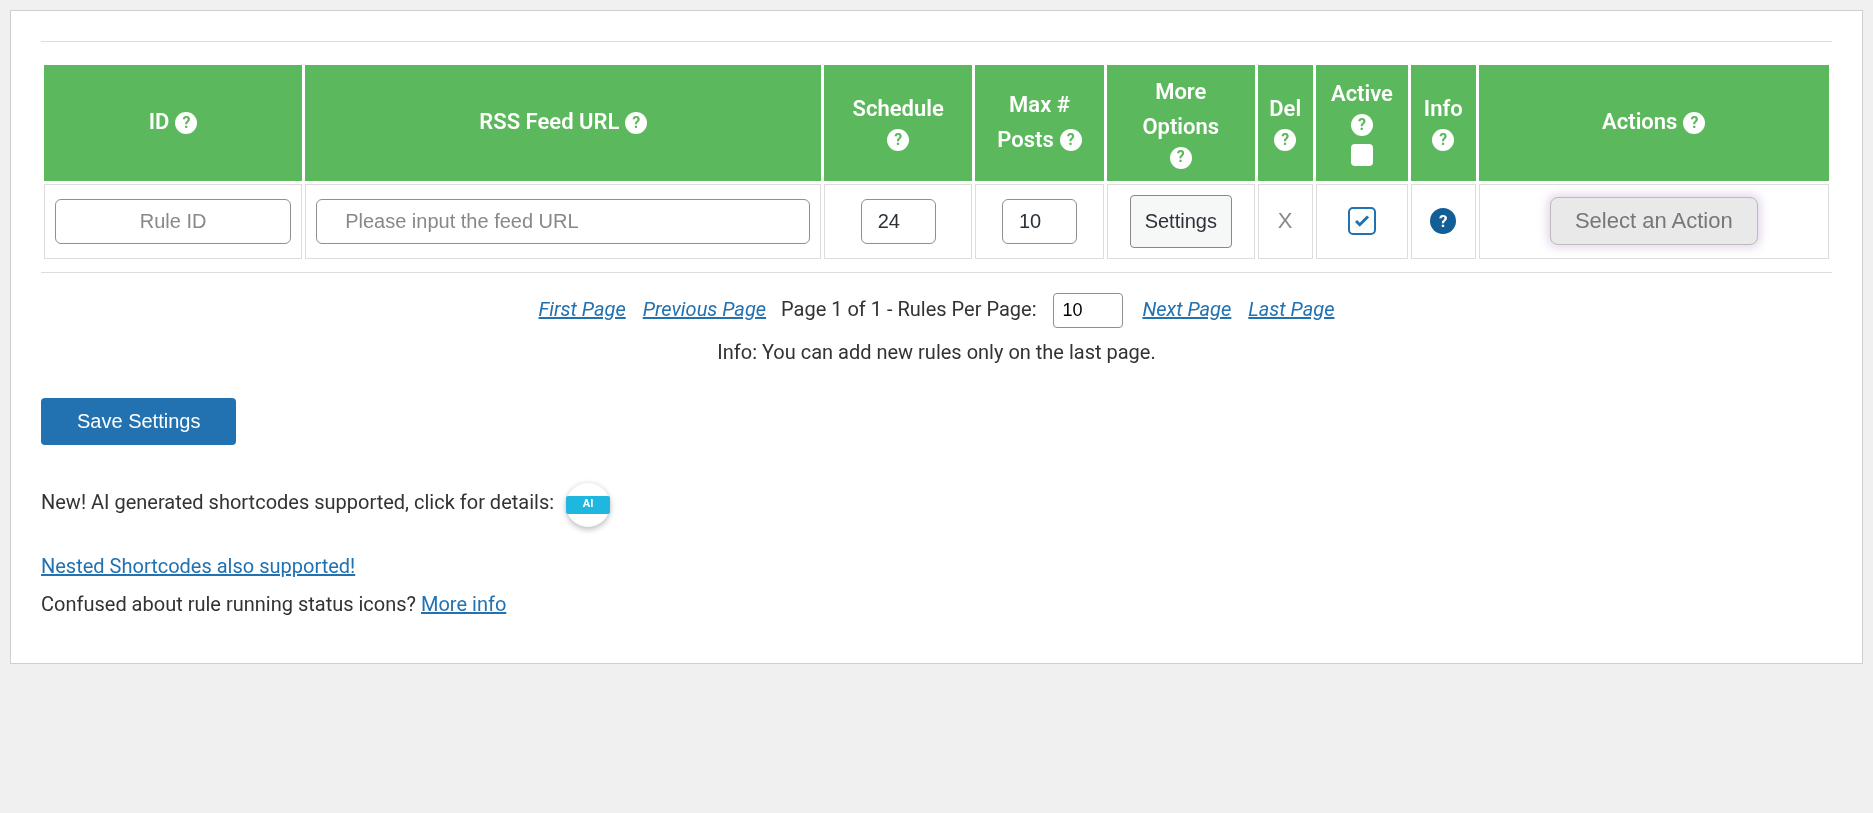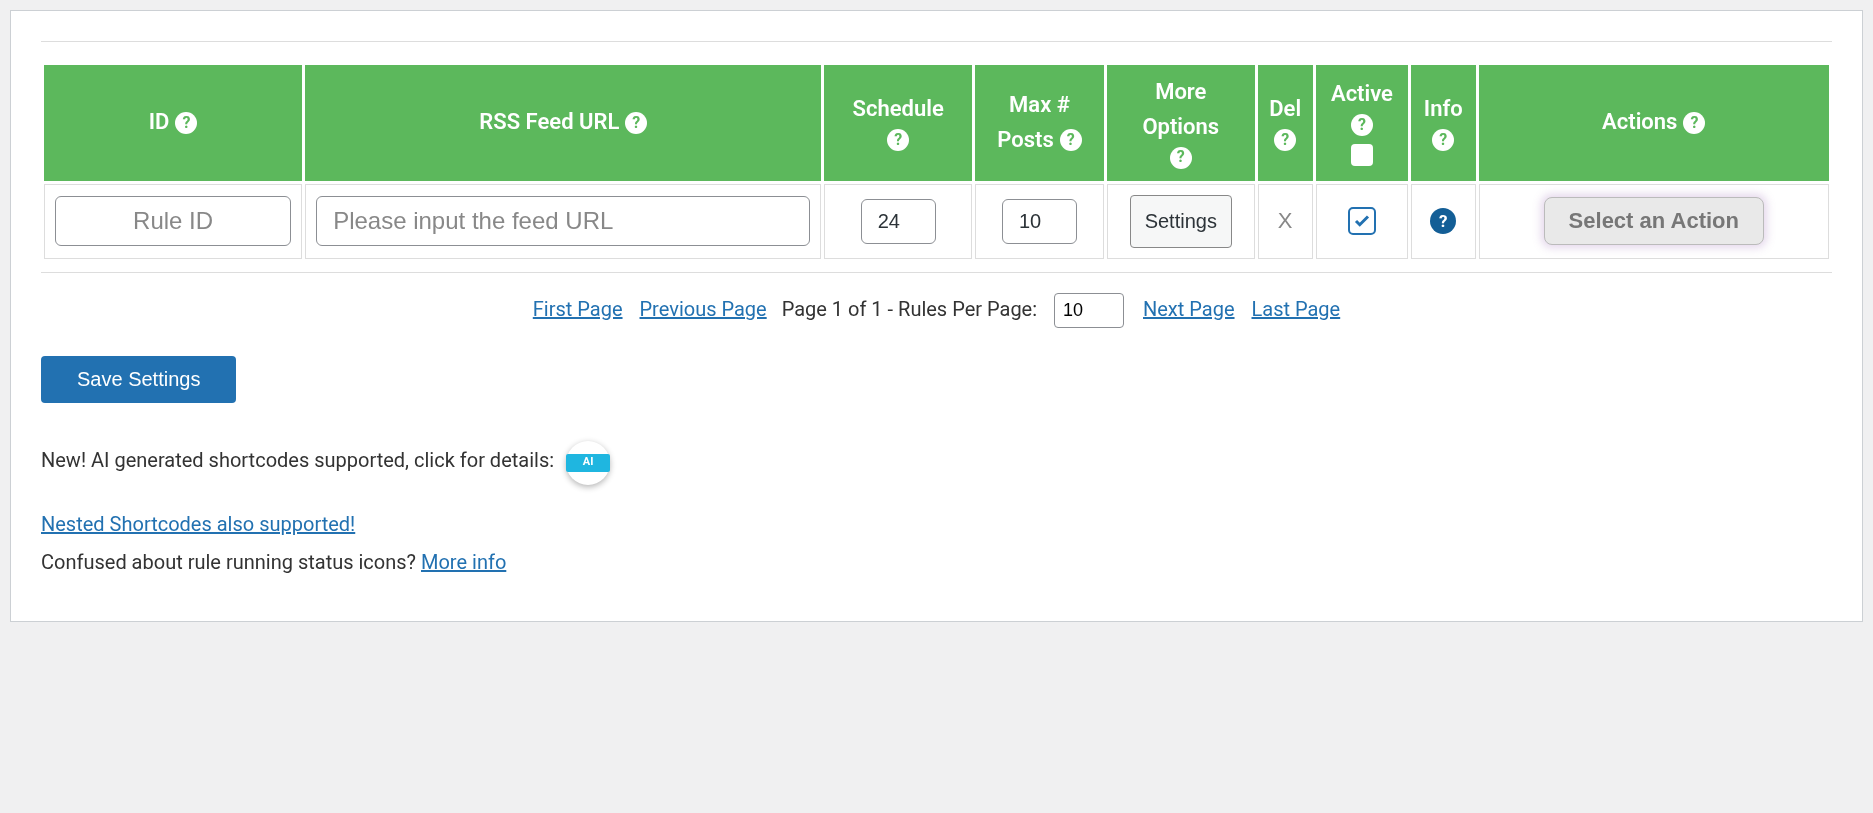--- a/index.html
+++ b/index.html
@@ -72,22 +72,22 @@
       cursor: pointer;
     }
     table.rules td {
       border: 1px solid #ddd;
       padding: 10px 10px;
       text-align: center;
       vertical-align: middle;
     }
     .text-input {
       width: 100%;
-      padding: 10px 16px;
-      font-size: 24px;
+      padding: 10px 28px;
+      font-size: 20px;
       border: 1px solid #8c8f94;
       border-radius: 6px;
       color: #2c3338;
       background: #fff;
     }
     .text-input::placeholder {
       color: #888;
     }
     .num-input {
       width: 75px;
@@ -135,21 +135,21 @@
       height: 26px;
       border-radius: 50%;
       background: #135e96;
       color: #fff;
       font-weight: 700;
       font-size: 17px;
       cursor: pointer;
     }
     .action-btn {
       font-size: 22px;
-      font-weight: 700;
+      font-weight: 400;
       padding: 10px 24px;
       border: 1px solid #bbb;
       border-radius: 8px;
       background: #e9e9e9;
       color: #777;
       cursor: pointer;
       box-shadow: 0 0 8px 3px rgba(150, 100, 180, 0.25);
     }
     .bottom-hr {
       border: none;
@@ -160,20 +160,21 @@
       text-align: center;
       font-size: 20px;
       color: #333;
       line-height: 1.8;
     }
     .pagination a {
       color: #2271b1;
       text-decoration: underline;
       cursor: pointer;
       margin: 0 6px;
+      font-style: italic;
     }
     .pag-text {
       margin: 0 4px;
     }
     .pag-input {
       width: 70px;
       padding: 6px 8px;
       font-size: 18px;
       border: 1px solid #8c8f94;
       border-radius: 4px;
@@ -357,20 +358,21 @@
 
   <hr class="bottom-hr">
 
   <div class="pagination">
     <a>First Page</a>
     <a>Previous Page</a>
     <span class="pag-text">Page 1 of 1 - Rules Per Page:</span>
     <input type="text" class="pag-input" value="10" style="">
     <a>Next Page</a>
     <a>Last Page</a>
+    <div class="info-line">Info: You can add new rules only on the last page.</div>
   </div>
 
   <button class="save-btn">Save Settings</button>
 
   <div class="footer-text">
     <div class="ai-row">
       <span>New! AI generated shortcodes supported, click for details:</span>
       <span class="ai-badge">
         <span class="ai-badge-inner">AI</span>
       </span>

